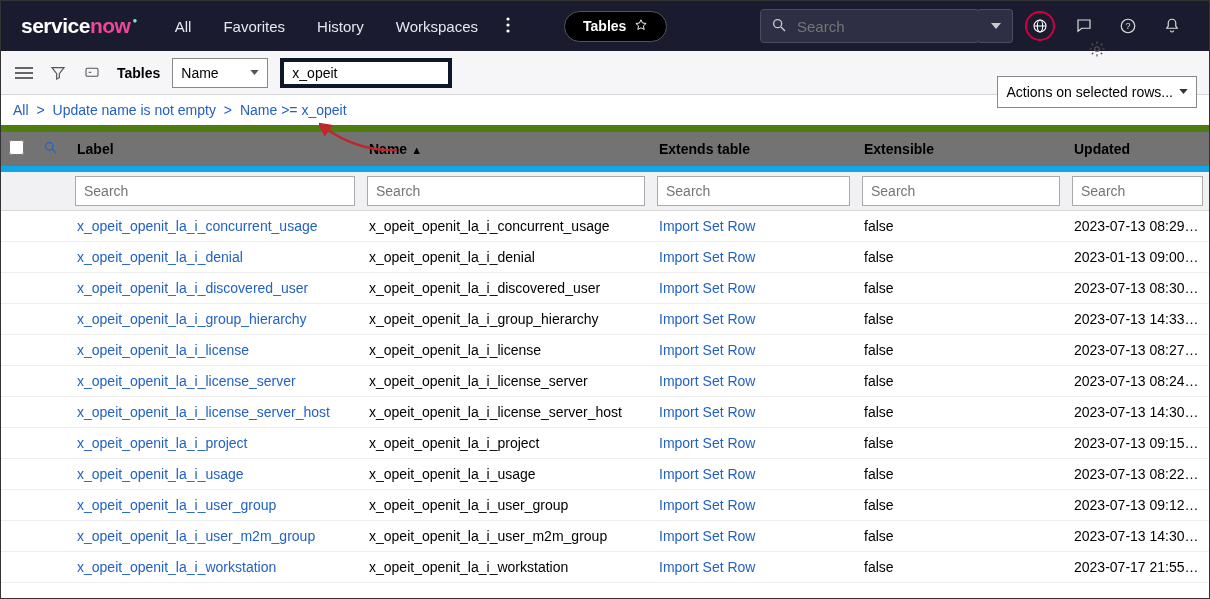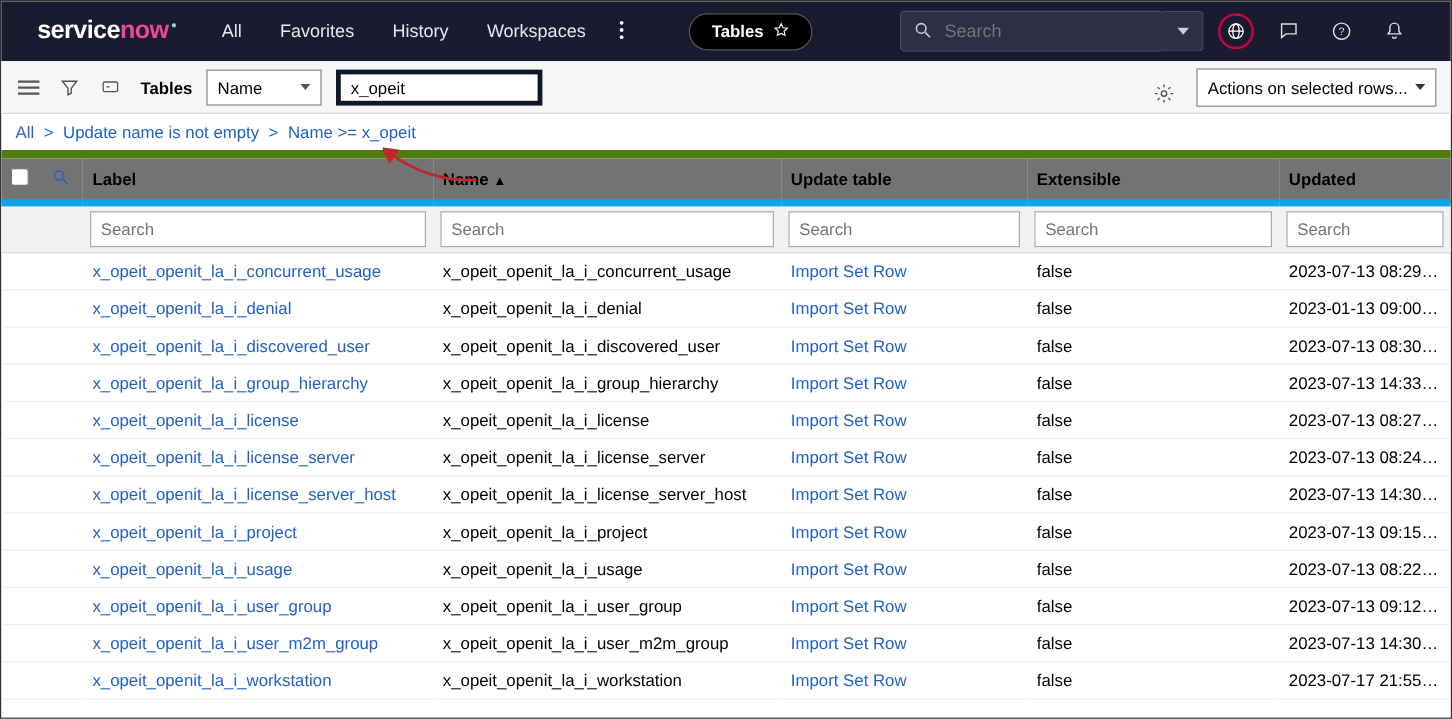--- a/index.html
+++ b/index.html
@@ -14,21 +14,21 @@
     position: relative;
   }
 
   
   .topbar {
     background: #1b1b2f;
     color: #fff;
     height: 50px;
     display: flex;
     align-items: center;
-    padding: 0 30px;
+    padding: 0 20px;
     gap: 4px;
   }
   .logo {
     font-weight: 700;
     font-size: 21px;
     letter-spacing: -.5px;
     margin-right: 20px;
     display: flex;
     align-items: center;
   }
@@ -127,22 +127,23 @@
     background:#fff;
     height:30px;
     width:172px;
     padding:0 8px;
     outline:none;
     font-size:14px;
   }
   .filterbar-righticons {
     margin-left:auto;
     display:flex;
-    align-items:flex-end;
+    align-items:center;
     gap:16px;
+    flex-direction:column;
   }
   .actions-select {
     border:1px solid #888;
     background:#fff;
     height:32px;
     padding:0 8px;
     display:flex;align-items:center;gap:6px;
     cursor:pointer;
     font-size:14px;
   }
@@ -347,21 +348,21 @@
       <th>
         <span>
           <svg width="15" height="15" viewBox="0 0 24 24">
               <circle cx="10" cy="10" r="6" fill="none" stroke="#2261c5" stroke-width="2"></circle>
               <line x1="15" y1="15" x2="21" y2="21" stroke="#2261c5" stroke-width="2"></line>
             </svg>
         </span>
       </th>
       <th><span>Label</span></th>
       <th><span>Name</span><span class="sort-caret">▲</span></th>
-      <th><span>Update table</span></th>
+      <th><span>Extends table</span></th>
       <th><span>Extensible</span></th>
       <th><span>Updated</span></th>
     </tr>
     <tr class="search-row">
       <td></td>
         <td></td>
       <td><input placeholder="Search" style=""></td>
       <td><input placeholder="Search" style=""></td>
       <td><input placeholder="Search" style=""></td>
       <td><input placeholder="Search" style=""></td>

